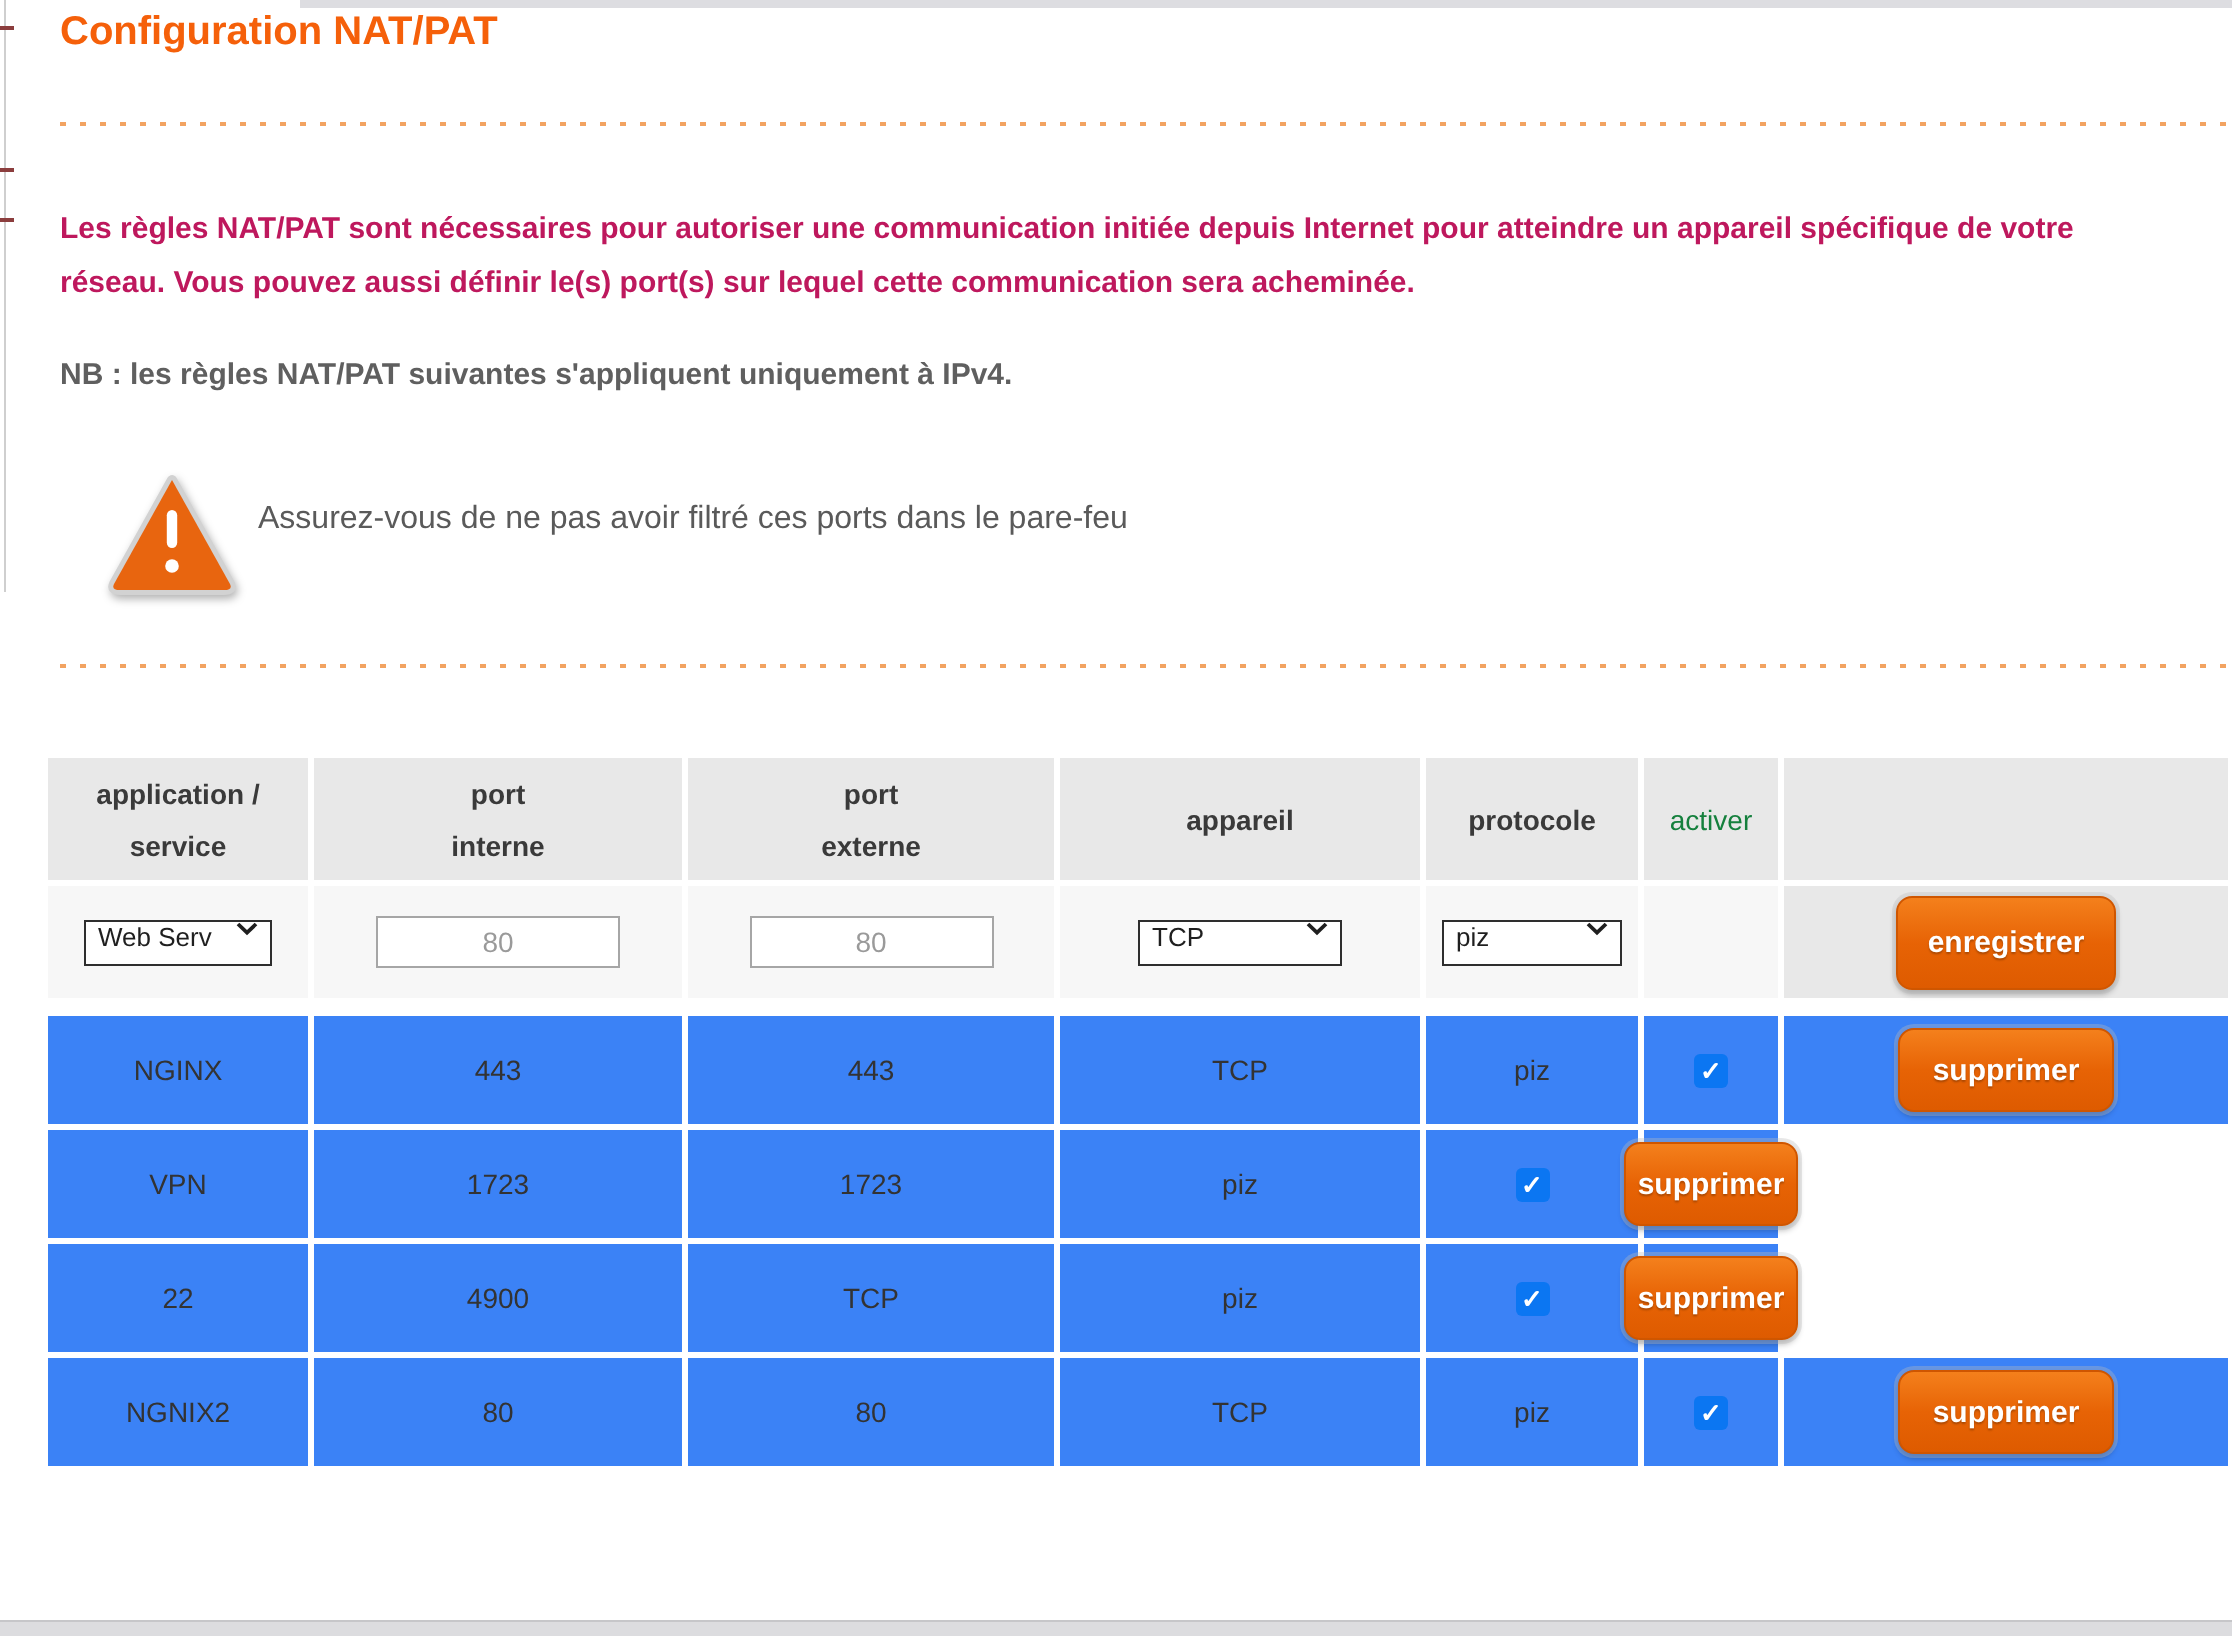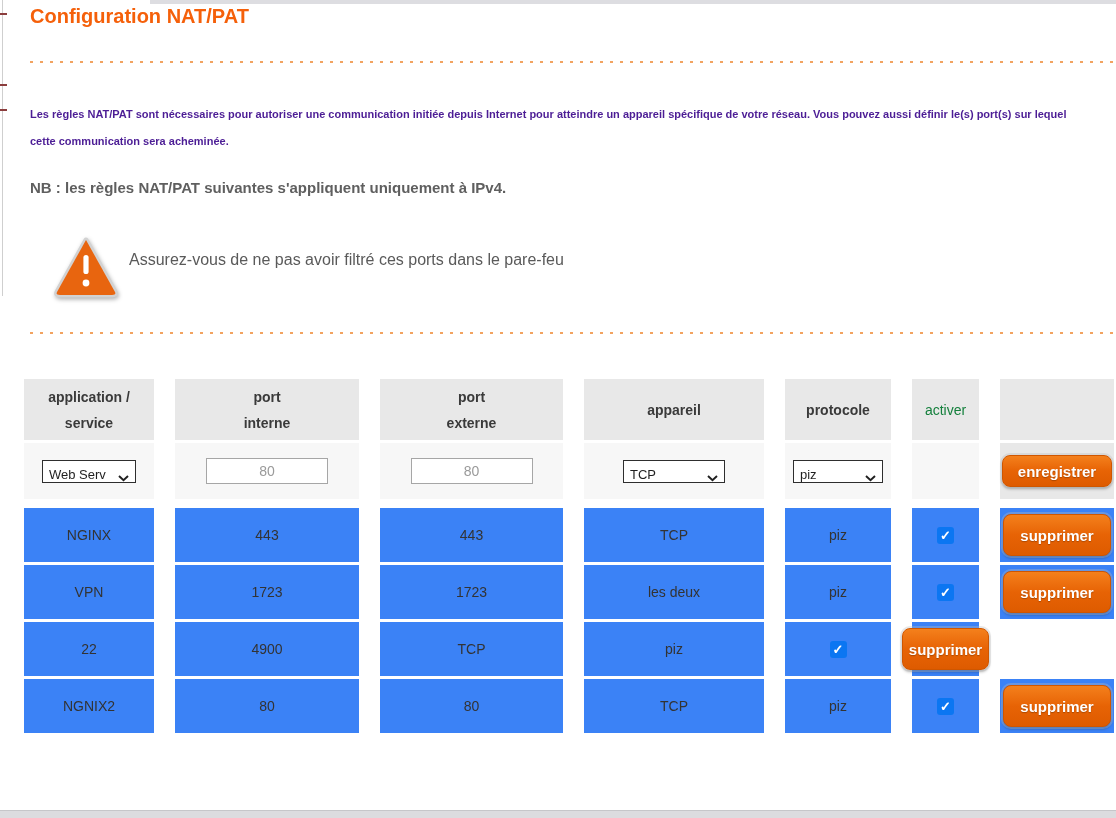--- a/index.html
+++ b/index.html
@@ -20,60 +20,60 @@
     background: #dcdcdf; border-top: 1px solid #c6c6c9; }
 
   
   h1.page-title { margin: 5px 0 0 30px; font-size: 20px; font-weight: bold; color: #f5600a; }
   .dotted { height: 2px; margin-left: 30px; margin-right: 0;
     background: repeating-linear-gradient(90deg, #f2a361 0 3px, transparent 3px 10px); }
   .dotted.first { margin-top: 33px; }
   .dotted.second { margin-top: 30px; }
 
   
-  .intro { margin: 38px 30px 0 30px; width: 1058px; font-size: 11px; font-weight: bold;
-    color: #4c1d95; line-height: 27px; }
+  .intro { margin: 38px 30px 0 30px; width: 1058px; font-size: 15px; font-weight: bold;
+    color: #be185d; line-height: 27px; }
   .nb { margin: 24px 30px 0 30px; font-size: 15px; font-weight: bold; color: #5f5f5f; }
 
   
   .warning { margin: 36px 0 0 53px; display: flex; align-items: center; height: 70px; }
   .warning svg { filter: drop-shadow(1px 2px 2px rgba(0,0,0,0.30)); flex: 0 0 auto; }
   .warning-text { margin-left: 10px; margin-bottom: 14px; font-size: 16px; color: #5a5a5a; }
 
   
   .rules-table { margin: 45px 2px 0 24px; width: 1090px; }
   .table-title { height: 26px; background: #9b9b9b; color: #ffffff; font-size: 17px;
     font-weight: bold; display: flex; align-items: center; padding-left: 6px; }
   .grid { display: grid; grid-template-columns: 130px 184px 183px 180px 106px 67px 1fr;
-    column-gap: 21px; margin-top: 3px; }
+    column-gap: 3px; margin-top: 3px; }
   .grid > div { display: flex; align-items: center; justify-content: center; }
   .header-row > div { background: #e8e8e8; height: 61px; font-size: 14px; font-weight: bold;
     color: #3a3a3a; white-space: pre-line; text-align: center; line-height: 26px; }
   .header-row > div.light { font-weight: normal; color: #15803d; }
   .form-row > div { background: #f7f7f7; height: 56px; }
   .form-row > div:last-child { background: #e8e8e8; }
   .data-row > div { background: #3b82f6; height: 54px; font-size: 14px; color: #333333; }
   .data-row.first { margin-top: 9px; }
 
   
   .sel { height: 23px; border: 1px solid #2e2e2e; background: #ffffff; display: flex;
-    align-items: flex-end; justify-content: space-between; padding: 0 6px; font-size: 13px;
+    align-items: flex-start; justify-content: space-between; padding: 0 6px; font-size: 13px;
     color: #1f1f1f; cursor: pointer; }
   .sel-app { width: 94px; } .sel-proto { width: 102px; } .sel-dev { width: 90px; }
   .sel svg { margin-left: 6px; flex: 0 0 auto; }
   .port-input { width: 122px; height: 26px; border: 1px solid #a6a6a6; background: #ffffff;
     text-align: center; font-size: 14px; color: #9a9a9a; font-family: inherit; outline: none; }
   .port-input::placeholder { color: #9a9a9a; opacity: 1; }
 
   .btn { border: 1px solid #cf5600; border-radius: 8px; color: #ffffff; font-weight: bold;
     font-size: 15px; font-family: inherit; cursor: pointer;
     background: linear-gradient(180deg, #f4801c 0%, #e76305 50%, #de5b00 100%);
     box-shadow: 0 0 0 2px rgba(190,190,190,0.35), 0 2px 3px rgba(0,0,0,0.30);
     text-shadow: 0 1px 1px rgba(0,0,0,0.25); }
-  .btn-save { width: 110px; height: 32px; }
+  .btn-save { width: 110px; height: 47px; }
   .btn-del { width: 108px; height: 42px; }
 
   .checkbox { width: 17px; height: 17px; background: #0b76f2; border-radius: 3px;
     display: flex; align-items: center; justify-content: center; cursor: pointer; }
   .checkbox span { color: #ffffff; font-size: 13px; font-weight: bold; line-height: 1; }
 </style>
 </head>
 <body>
 
 <div class="top-edge"></div>
@@ -165,21 +165,20 @@
     </div>
     <div>
       <button class="btn btn-del">supprimer</button>
     </div>
   </div>
 
   <div class="grid data-row">
     <div>VPN</div>
     <div>1723</div>
     <div>1723</div>
-    <div>les deux</div>
     <div>piz</div>
     <div>
       <span class="checkbox">
         <span>✓</span>
       </span>
     </div>
     <div>
       <button class="btn btn-del">supprimer</button>
     </div>
   </div>

